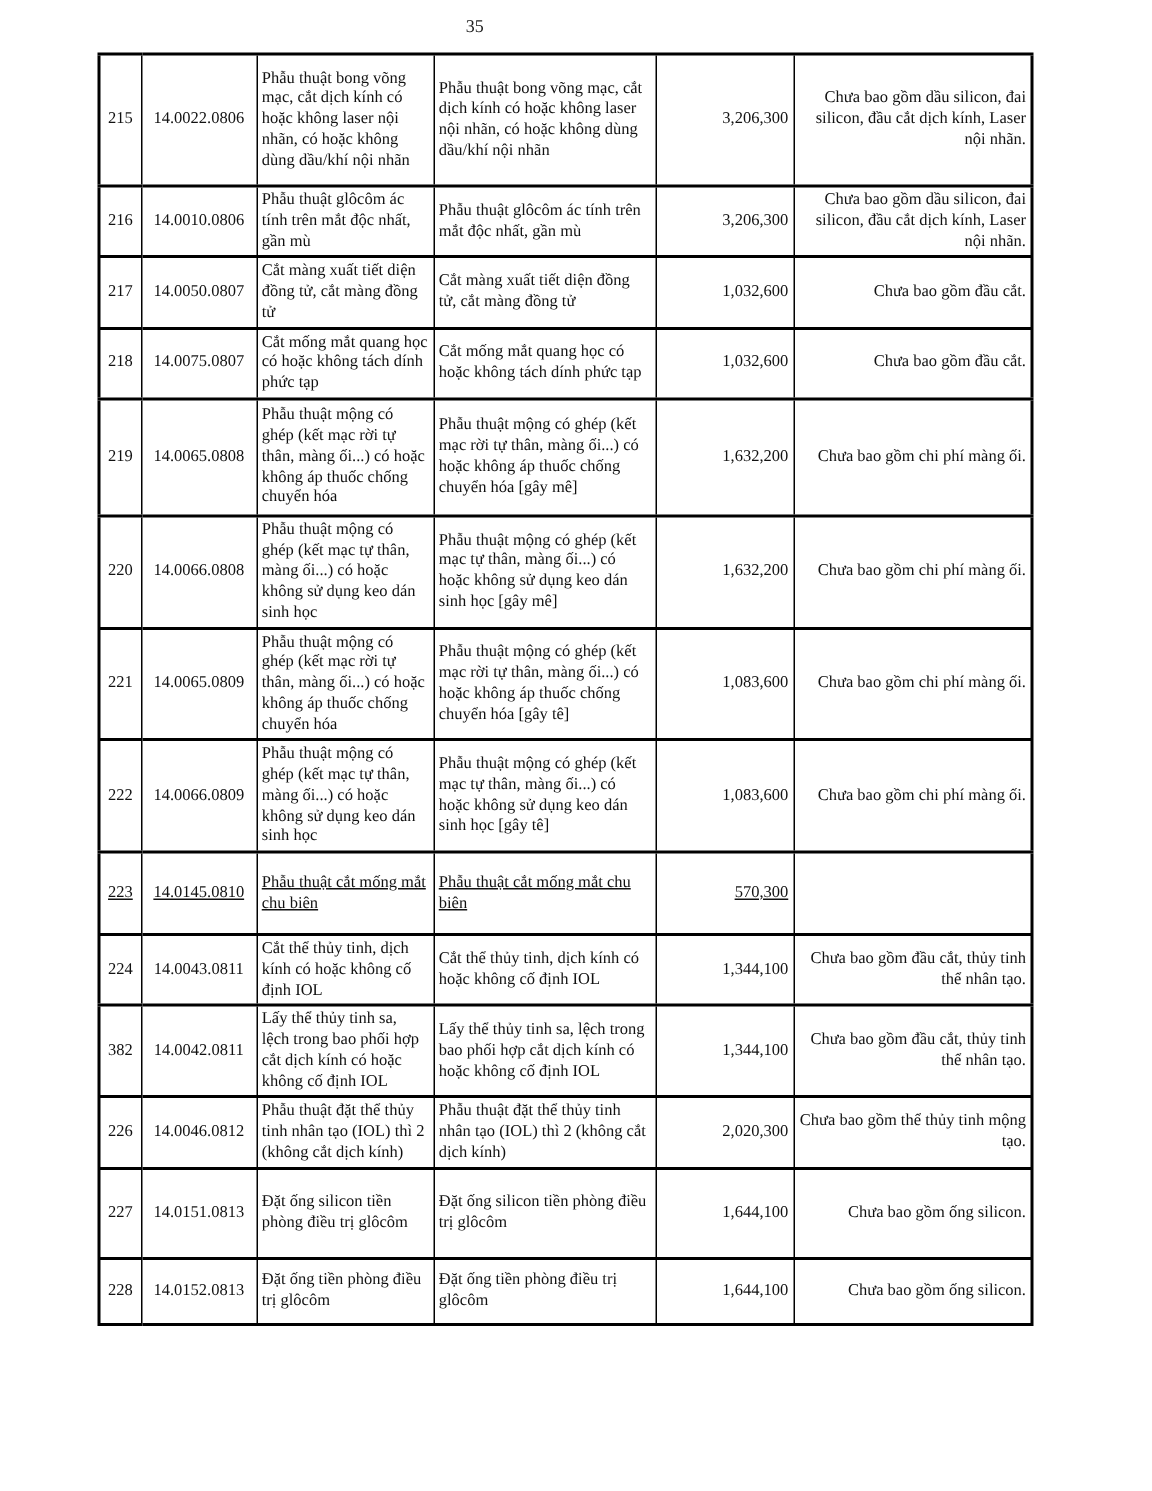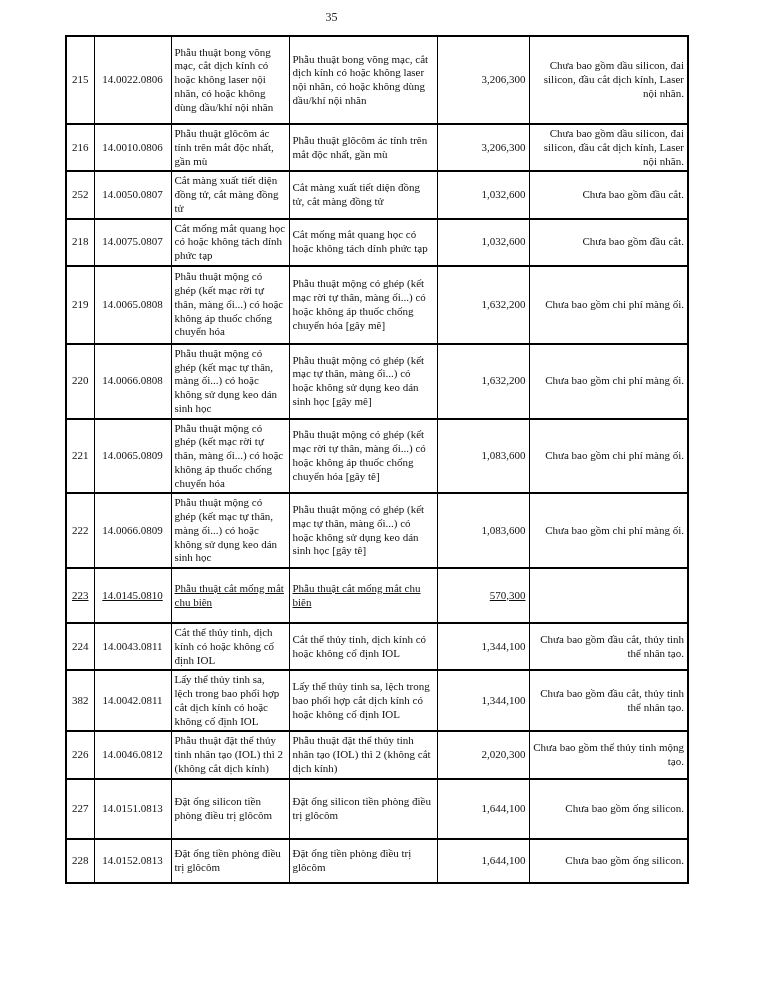--- a/index.html
+++ b/index.html
@@ -10,21 +10,21 @@
   body {
     width: 768px;
     height: 994px;
     position: relative;
     font-family: "Liberation Serif", "DejaVu Serif", serif;
     color: #111111;
   }
   .page-number {
     position: absolute;
     top: 10px;
-    left: 16px;
+    left: 1px;
     width: 631px;
     text-align: center;
     font-size: 12px;
     color: #222;
   }
   table.svc {
     position: absolute;
     left: 65px;
     top: 35px;
     width: 622px;
@@ -94,21 +94,21 @@
       </tr>
       <tr>
         <td class="col-stt">216</td>
         <td class="col-code">14.0010.0806</td>
         <td class="col-name">Phẫu thuật glôcôm ác tính trên mắt độc nhất, gần mù</td>
         <td class="col-name_detail">Phẫu thuật glôcôm ác tính trên mắt độc nhất, gần mù</td>
         <td class="col-price">3,206,300</td>
         <td class="col-note">Chưa bao gồm dầu silicon, đai silicon, đầu cắt dịch kính, Laser nội nhãn.</td>
       </tr>
       <tr>
-        <td class="col-stt">252</td>
+        <td class="col-stt">217</td>
         <td class="col-code">14.0050.0807</td>
         <td class="col-name">Cắt màng xuất tiết diện đồng tử, cắt màng đồng tử</td>
         <td class="col-name_detail">Cắt màng xuất tiết diện đồng tử, cắt màng đồng tử</td>
         <td class="col-price">1,032,600</td>
         <td class="col-note">Chưa bao gồm đầu cắt.</td>
       </tr>
       <tr>
         <td class="col-stt">218</td>
         <td class="col-code">14.0075.0807</td>
         <td class="col-name">Cắt mống mắt quang học có hoặc không tách dính phức tạp</td>

